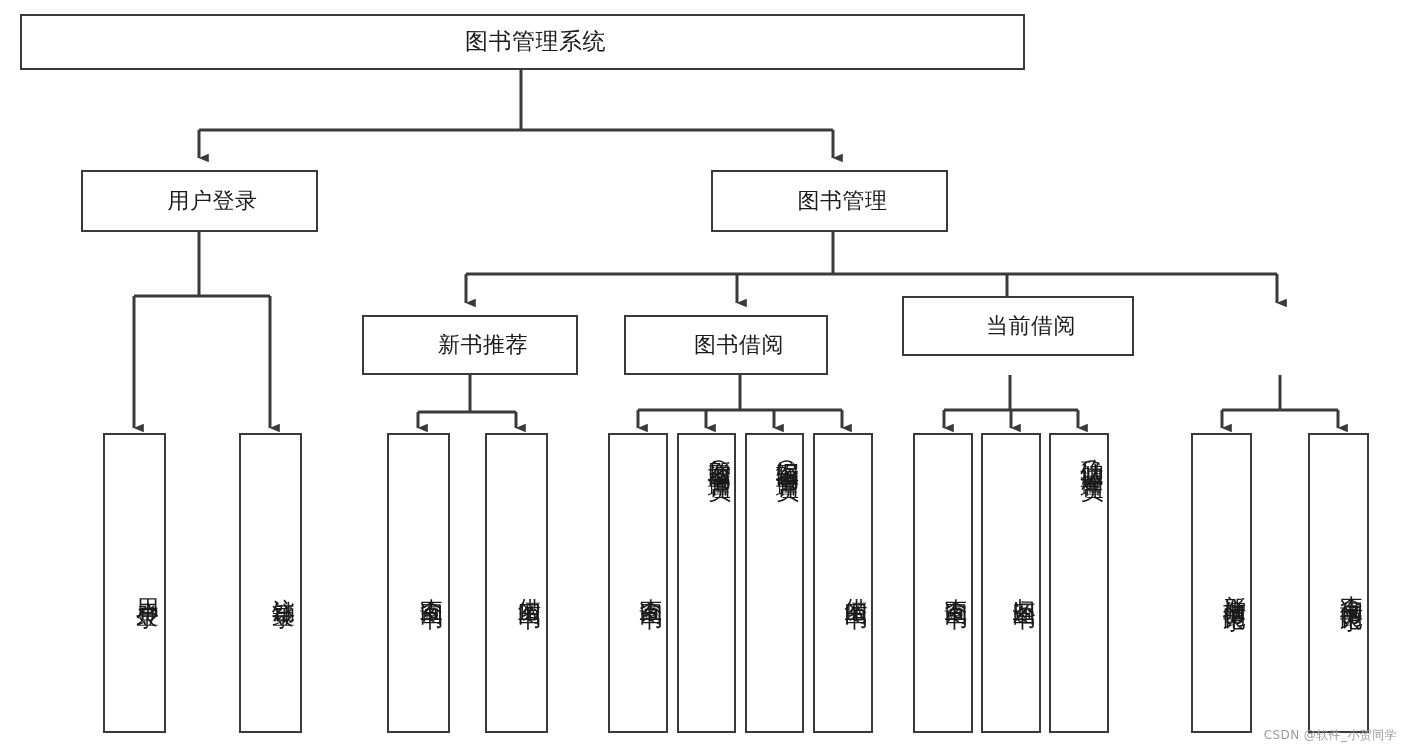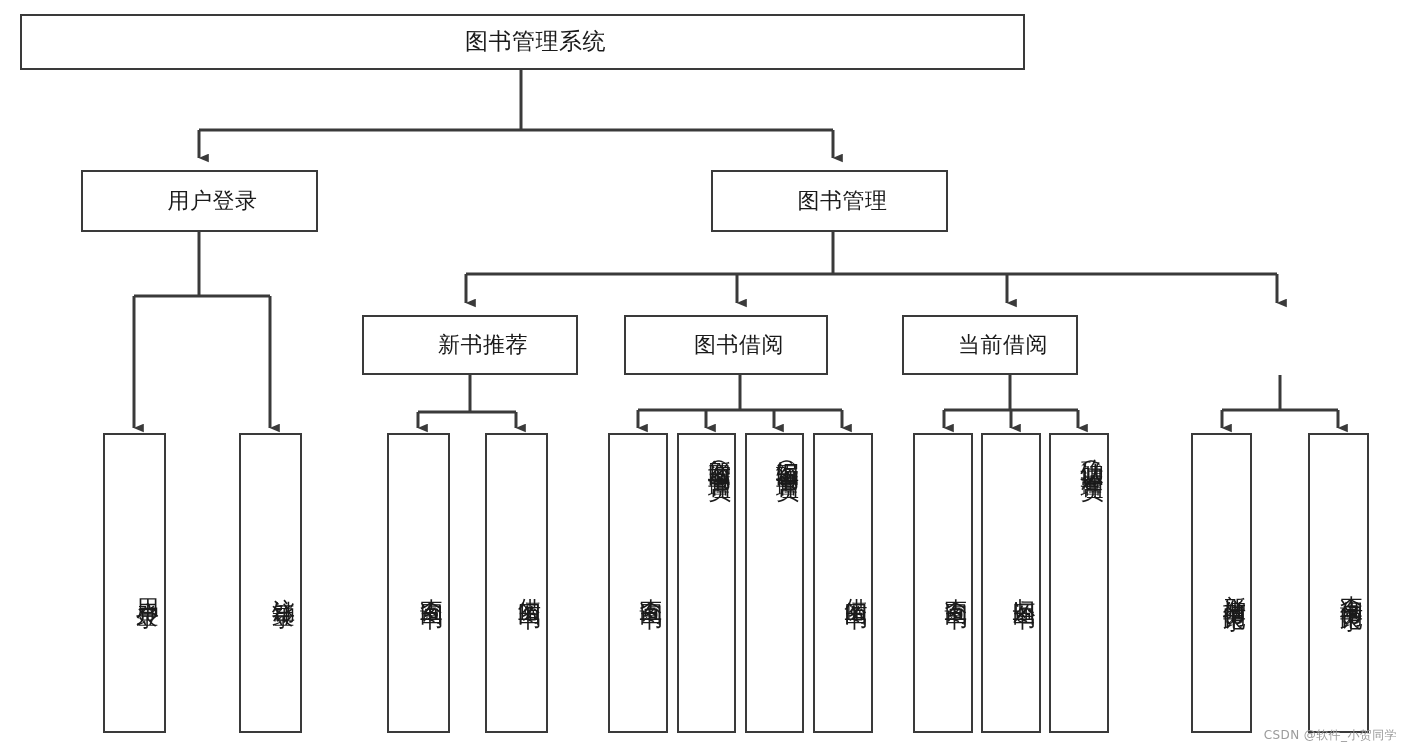--- a/index.html
+++ b/index.html
@@ -145,21 +145,21 @@
   <div class="node horiz" style="left:711px; top:170px; width:237px; height:62px;">
     <span class="node-label">图书管理</span>
   </div>
 
   <div class="node horiz" style="left:362px; top:315px; width:216px; height:60px;">
     <span class="node-label">新书推荐</span>
   </div>
   <div class="node horiz" style="left:624px; top:315px; width:204px; height:60px;">
     <span class="node-label">图书借阅</span>
   </div>
-  <div class="node horiz" style="left:902px; top:315px; width:176px; height:60px;">
+  <div class="node horiz" style="left:902px; top:296px; width:232px; height:60px;">
     <span class="node-label">当前借阅</span>
   </div>
 
   <div class="node vert center" style="left:103px; top:433px; width:63px; height:300px;">
     <span class="node-label">用户登录</span>
   </div>
   <div class="node vert center" style="left:239px; top:433px; width:63px; height:300px;">
     <span class="node-label">注销登录</span>
   </div>
 

